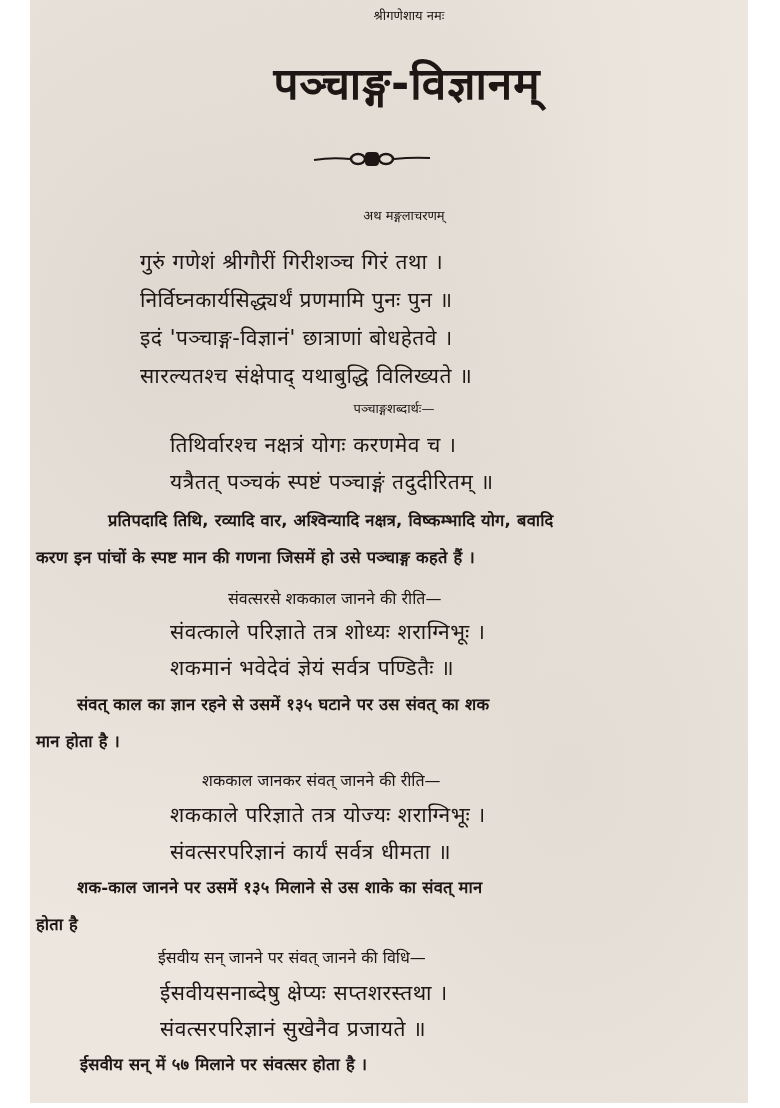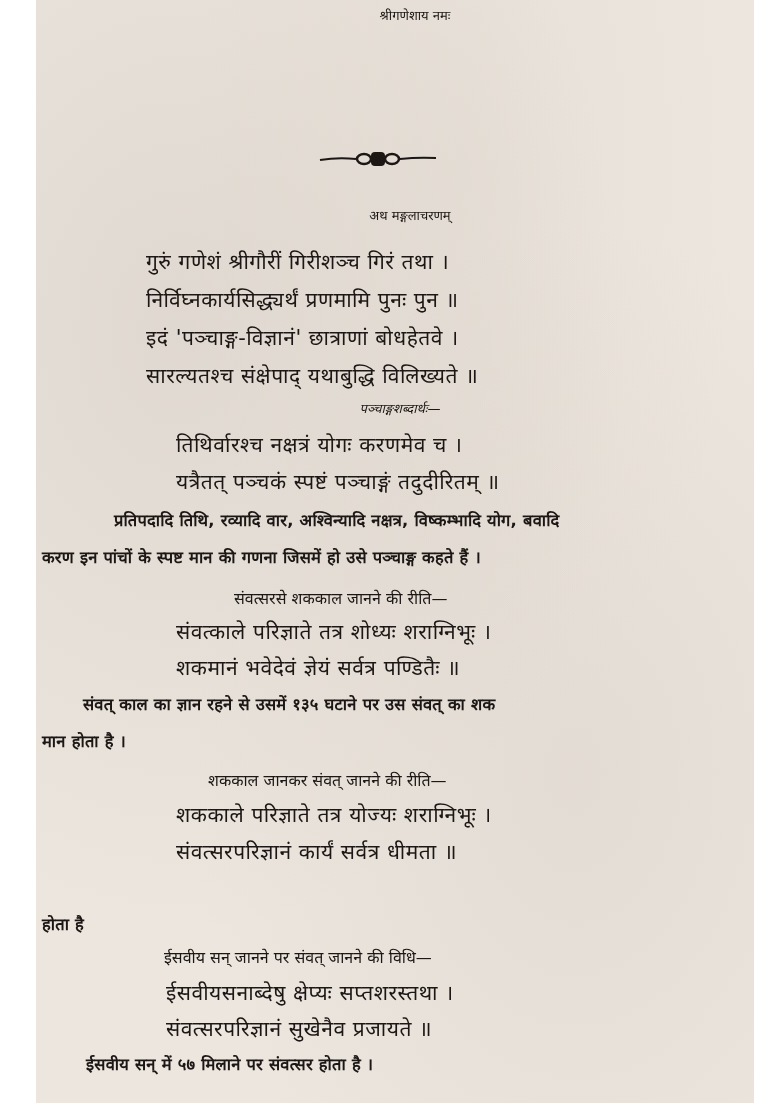--- a/index.html
+++ b/index.html
@@ -10,21 +10,21 @@
     body {
       width: 780px;
       height: 1108px;
       position: relative;
       overflow: hidden;
       font-family: "DejaVu Sans", sans-serif;
       color: #1c1714;
     }
     .page {
       position: absolute;
-      left: 36px;
+      left: 30px;
       top: 0;
       width: 718px;
       height: 1103px;
       background: #ece6df;
       background-image:
         radial-gradient(ellipse at 20% 30%, rgba(200,190,180,0.35) 0%, rgba(0,0,0,0) 55%),
         radial-gradient(ellipse at 75% 70%, rgba(205,195,185,0.30) 0%, rgba(0,0,0,0) 50%),
         radial-gradient(ellipse at 60% 15%, rgba(215,205,195,0.25) 0%, rgba(0,0,0,0) 45%);
     }
     .line {
@@ -80,50 +80,52 @@
       font-weight: normal;
     }
   </style>
 </head>
 <body>
 
 <div class="page">
 
   <div class="line invocation">श्रीगणेशाय नमः</div>
 
+  <div class="line title">पञ्चाङ्ग-विज्ञानम्</div>
 
   <svg class="ornament" viewBox="0 0 120 16">
     <path d="M2 9 Q20 6 38 8" stroke="#1c1714" stroke-width="2" fill="none"></path>
     <path d="M82 8 Q100 6 118 7" stroke="#1c1714" stroke-width="2" fill="none"></path>
     <ellipse cx="46" cy="8" rx="7" ry="5" fill="none" stroke="#1c1714" stroke-width="2.5"></ellipse>
     <ellipse cx="74" cy="8" rx="7" ry="5" fill="none" stroke="#1c1714" stroke-width="2.5"></ellipse>
     <rect x="53" y="1" width="14" height="14" rx="4" fill="#1c1714"></rect>
   </svg>
 
   <div class="line subhead" style="top:209px; padding-left:30px;">अथ मङ्गलाचरणम्</div>
   <div class="line verse" style="top:252px; left:110px;">गुरुं गणेशं श्रीगौरीं गिरीशञ्च गिरं तथा ।</div>
   <div class="line verse" style="top:290px; left:110px;">निर्विघ्नकार्यसिद्ध्यर्थं प्रणमामि पुनः पुन ॥</div>
   <div class="line verse" style="top:328px; left:110px;">इदं 'पञ्चाङ्ग-विज्ञानं' छात्राणां बोधहेतवे ।</div>
   <div class="line verse" style="top:366px; left:110px;text-align:center;">सारल्यतश्च संक्षेपाद् यथाबुद्धि विलिख्यते ॥</div>
 
-  <div class="line subhead" style="top:402px; padding-left:10px;font-style:italic;">पञ्चाङ्गशब्दार्थः—</div>
+  <div class="line subhead" style="top:402px; padding-left:10px;">पञ्चाङ्गशब्दार्थः—</div>
   <div class="line verse" style="top:435px; left:140px;">तिथिर्वारश्च नक्षत्रं योगः करणमेव च ।</div>
   <div class="line verse" style="top:472px; left:140px;">यत्रैतत् पञ्चकं स्पष्टं पञ्चाङ्गं तदुदीरितम् ॥</div>
   <div class="line prose" style="top:513px; left:51px;margin-left:27px;">प्रतिपदादि तिथि, रव्यादि वार, अश्विन्यादि नक्षत्र, विष्कम्भादि योग, बवादि</div>
   <div class="line prose" style="top:550px; left:6px;">करण इन पांचों के स्पष्ट मान की गणना जिसमें हो उसे पञ्चाङ्ग कहते हैं ।</div>
 
   <div class="line heading" style="top:591px; left:198px;">संवत्सरसे शककाल जानने की रीति—</div>
   <div class="line verse" style="top:622px; left:140px;">संवत्काले परिज्ञाते तत्र शोध्यः शराग्निभूः ।</div>
   <div class="line verse" style="top:658px; left:140px;">शकमानं भवेदेवं ज्ञेयं सर्वत्र पण्डितैः ॥</div>
   <div class="line prose" style="top:697px; left:47px;">संवत् काल का ज्ञान रहने से उसमें १३५ घटाने पर उस संवत् का शक</div>
   <div class="line prose" style="top:734px; left:6px;">मान होता है ।</div>
 
   <div class="line heading" style="top:773px; left:172px;">शककाल जानकर संवत् जानने की रीति—</div>
   <div class="line verse" style="top:805px; left:140px;">शककाले परिज्ञाते तत्र योज्यः शराग्निभूः ।</div>
   <div class="line verse" style="top:842px; left:140px;">संवत्सरपरिज्ञानं कार्यं सर्वत्र धीमता ॥</div>
+  <div class="line prose" style="top:880px; left:47px;">शक-काल जानने पर उसमें १३५ मिलाने से उस शाके का संवत् मान</div>
   <div class="line prose" style="top:917px; left:6px;">होता है</div>
 
   <div class="line heading" style="top:950px; left:128px;">ईसवीय सन् जानने पर संवत् जानने की विधि—</div>
   <div class="line verse" style="top:983px; left:130px;text-align:right;">ईसवीयसनाब्देषु क्षेप्यः सप्तशरस्तथा ।</div>
   <div class="line verse" style="top:1019px; left:130px;">संवत्सरपरिज्ञानं सुखेनैव प्रजायते ॥</div>
   <div class="line prose" style="top:1057px; left:50px;">ईसवीय सन् में ५७ मिलाने पर संवत्सर होता है ।</div>
 
 </div>
 
 </body></html>

